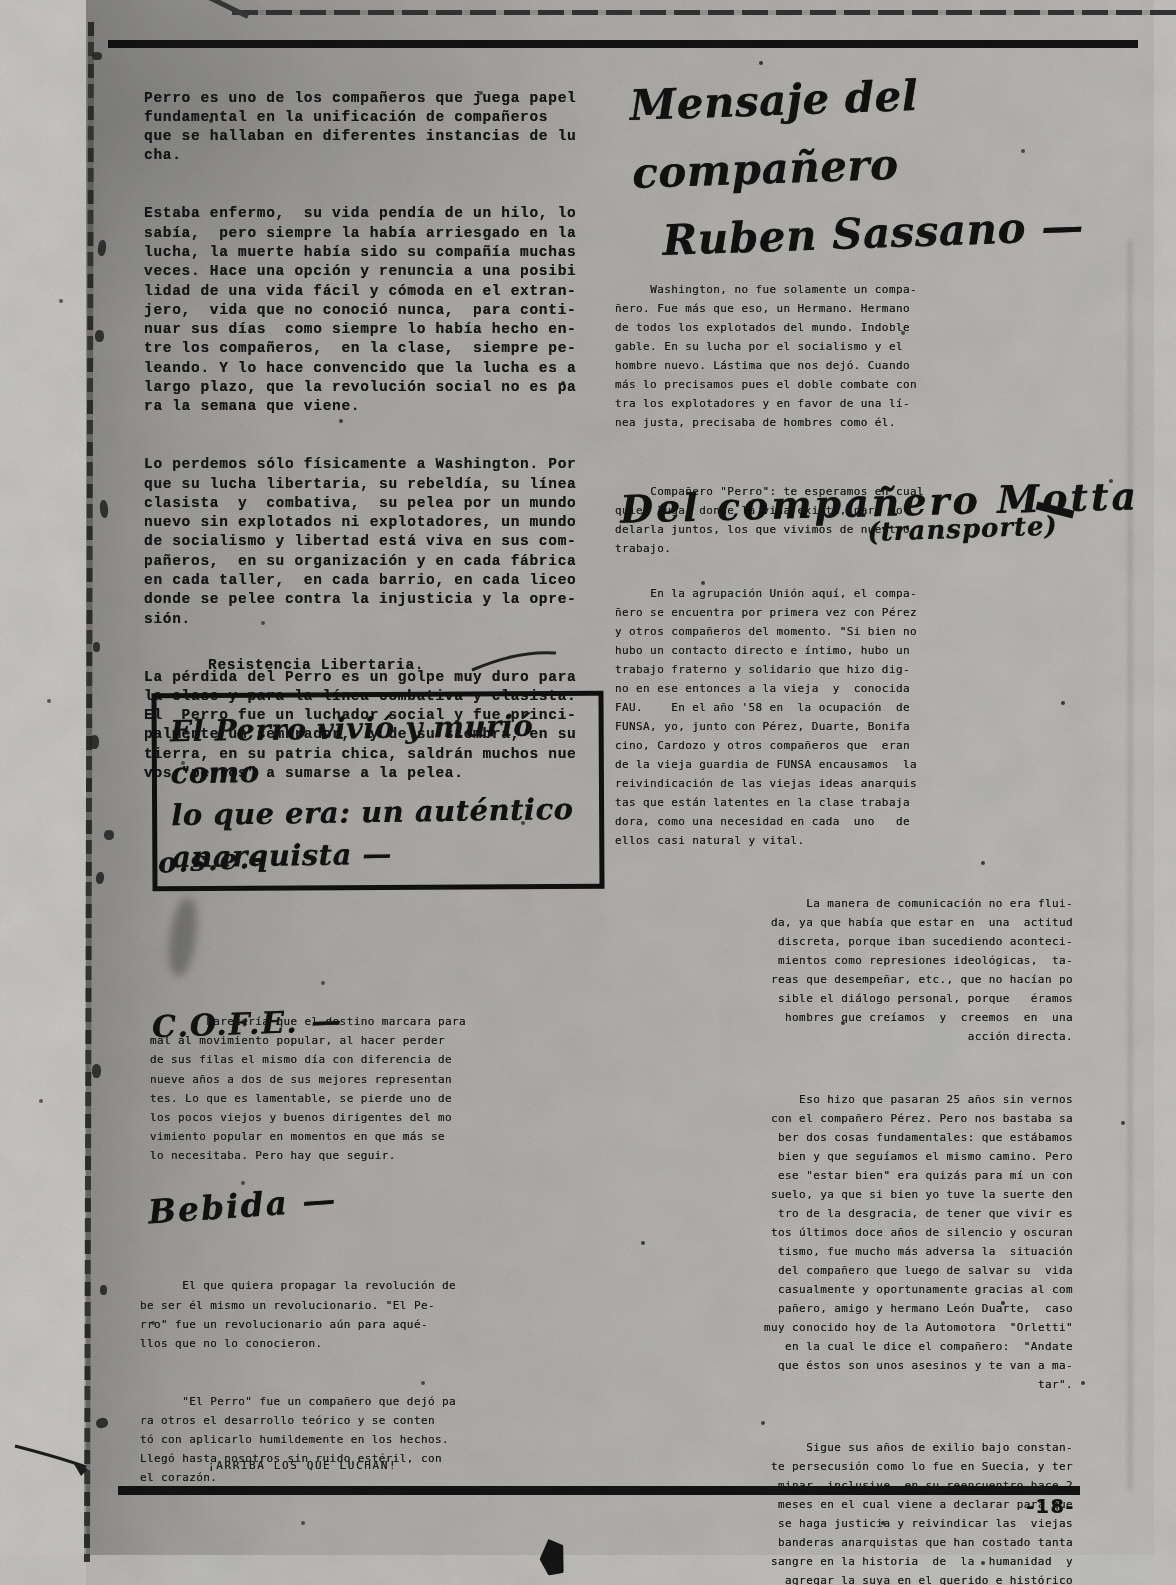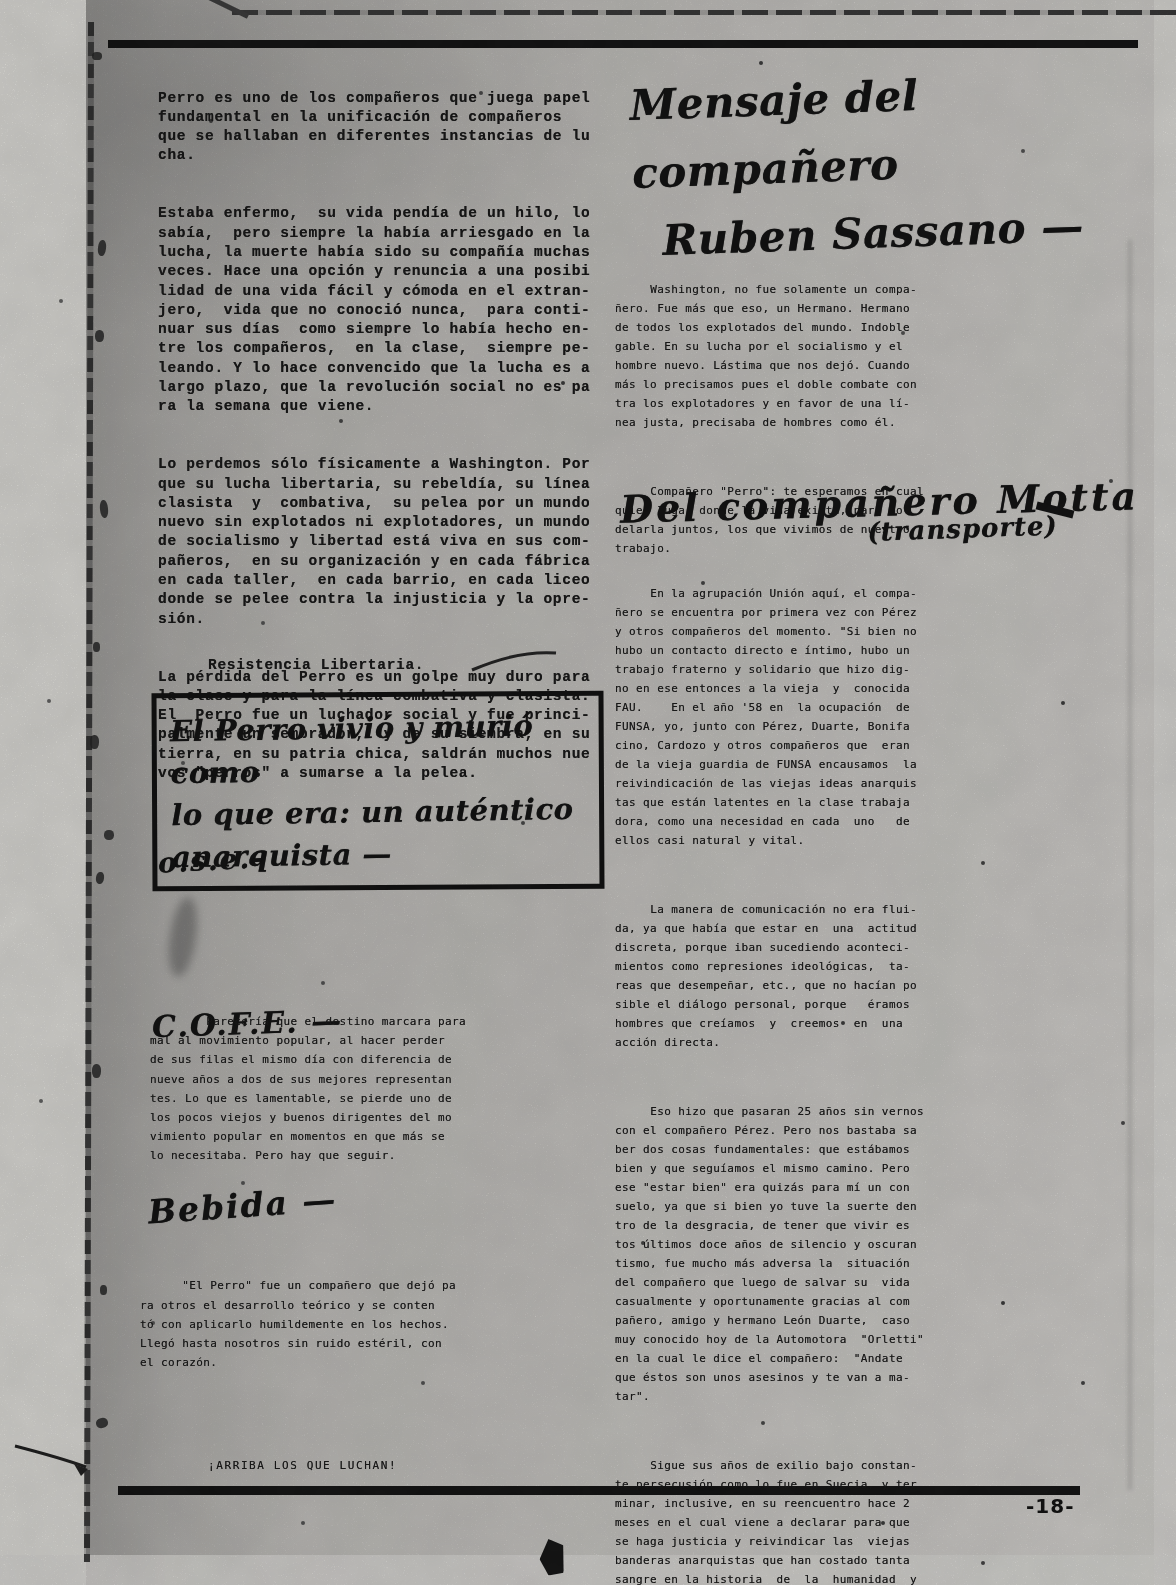--- a/index.html
+++ b/index.html
@@ -44,21 +44,21 @@
   .bottom-rule{left:118px;top:1486px;width:962px;height:9px;}
   
   .tw1{font-family:"Liberation Mono",monospace;font-weight:700;font-size:14.5px;line-height:19.3px;
     letter-spacing:.7px;white-space:pre-wrap;color:#141414;text-shadow:0 0 .6px rgba(10,10,10,.65);z-index:2;}
   .tw2{font-family:"DejaVu Sans Mono",monospace;font-weight:400;font-size:11px;line-height:19.2px;
     letter-spacing:.4px;white-space:pre-wrap;color:#161616;text-shadow:0 0 .5px rgba(10,10,10,.6);z-index:2;}
   .tw1 p,.tw2 p{margin:0;}
   
   .hand{font-family:"DejaVu Serif",serif;font-style:italic;font-weight:bold;color:#0e0e0e;z-index:2;
     text-shadow:0 0 .7px rgba(0,0,0,.7);}
-  .article{left:158px;top:50px;width:452px;}
+  .article{left:144px;top:50px;width:452px;}
   .signature{left:208px;top:656px;}
   .quote-box{left:152px;top:692px;width:420px;border:5px solid #0c0c0c;padding:10px 8px 10px 14px;z-index:2;
     transform:rotate(-.3deg);}
   .quote-text{font-size:29px;line-height:42px;letter-spacing:.5px;white-space:pre-wrap;transform:rotate(-.6deg);}
   .sec-title{font-size:28px;letter-spacing:2px;}
   .t-ose{left:158px;top:844px;transform:rotate(-3deg);}
   .t-cofe{left:152px;top:1006px;font-size:30px;transform:rotate(-2deg);}
   .t-bebida{left:148px;top:1186px;font-size:33px;transform:rotate(-4deg);}
   .b-ose{left:150px;top:893px;width:462px;}
   .b-cofe{left:150px;top:1012px;width:462px;}
@@ -68,21 +68,21 @@
   .main-title{left:632px;top:64px;width:460px;font-size:42px;line-height:68px;transform:rotate(-2deg);
     letter-spacing:.5px;}
   .main-title .l2{padding-left:28px;}
   .intro{left:615px;top:242px;width:458px;line-height:19px;}
   .intro p+p{margin-top:12px;}
   .motta-title{left:620px;top:480px;font-size:38px;letter-spacing:3px;transform:rotate(-1.5deg);}
   .motta-sub{left:618px;top:518px;width:440px;text-align:right;font-size:26px;letter-spacing:1px;
     transform:rotate(-2deg);}
   .motta-dash{left:1036px;top:506px;width:38px;height:8px;background:#0e0e0e;transform:rotate(14deg);z-index:2;}
   .motta-body{left:615px;top:546px;width:458px;line-height:19px;}
-  .motta-body p+p{margin-top:12px;}
+  .motta-body p+p{margin-top:6px;text-align:right;}
   .page-number{left:1026px;top:1494px;font-family:"DejaVu Sans",sans-serif;font-weight:bold;
     font-size:20px;letter-spacing:1px;color:#0c0c0c;z-index:2;}
   .grain{position:absolute;left:0;top:0;z-index:6;pointer-events:none;}
   .pen{position:absolute;z-index:2;}
 </style>
 </head>
 <body>
 
 <div class="paper">
 
@@ -165,20 +165,24 @@
 mal al movimiento popular, al hacer perder
 de sus filas el mismo día con diferencia de
 nueve años a dos de sus mejores representan
 tes. Lo que es lamentable, se pierde uno de
 los pocos viejos y buenos dirigentes del mo
 vimiento popular en momentos en que más se
 lo necesitaba. Pero hay que seguir.</div>
 
   <div class="abs hand sec-title t-bebida">Bebida —</div>
   <div class="abs tw2 b-bebida">
+    <p>      El que quiera propagar la revolución de
+be ser él mismo un revolucionario. "El Pe-
+rro" fue un revolucionario aún para aqué-
+llos que no lo conocieron.</p>
     <p>      "El Perro" fue un compañero que dejó pa
 ra otros el desarrollo teórico y se conten
 tó con aplicarlo humildemente en los hechos.
 Llegó hasta nosotros sin ruido estéril, con
 el corazón.</p>
   </div>
 
   <div class="abs tw2 slogan">¡ARRIBA LOS QUE LUCHAN!</div>
 
   <div class="abs hand main-title">

